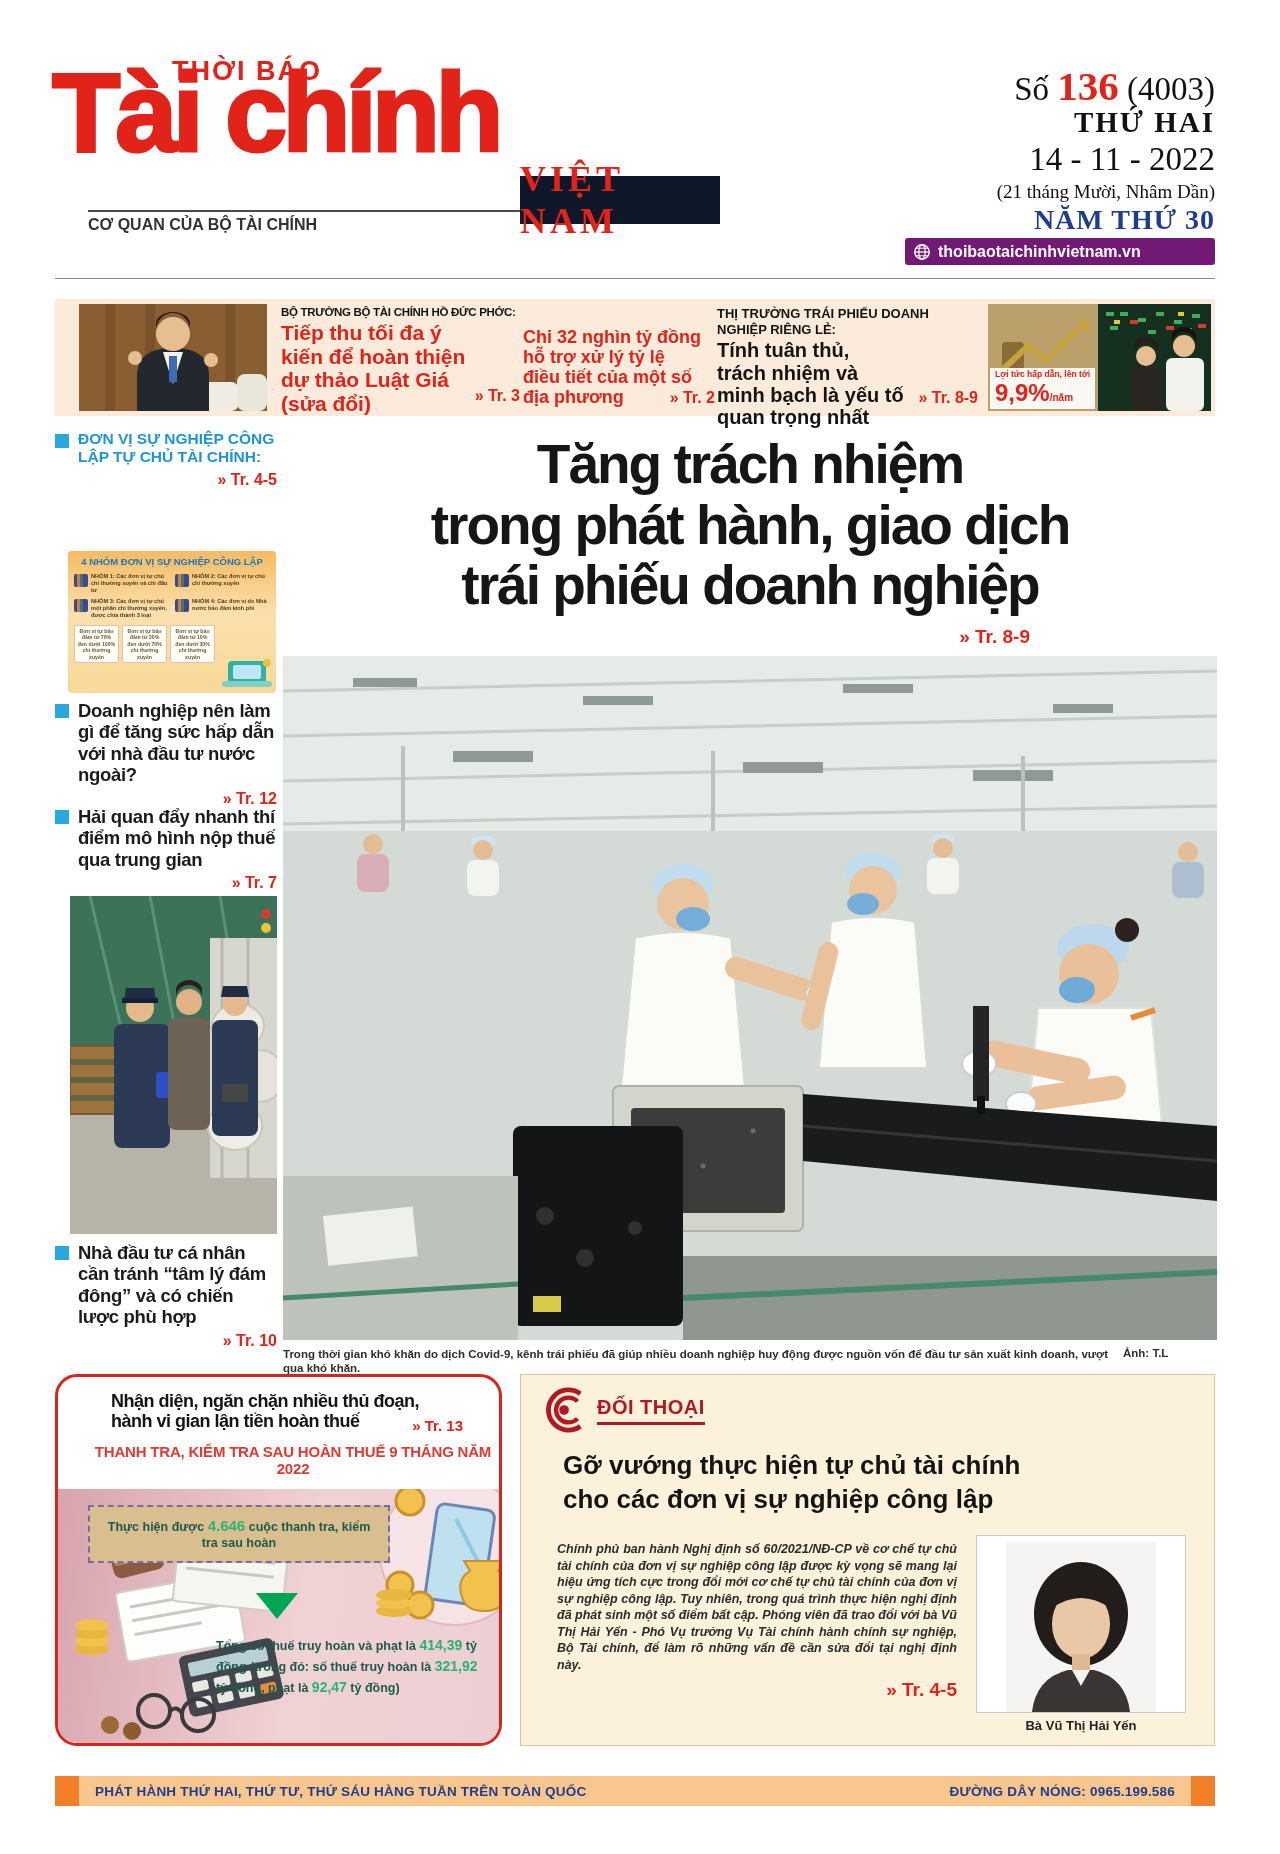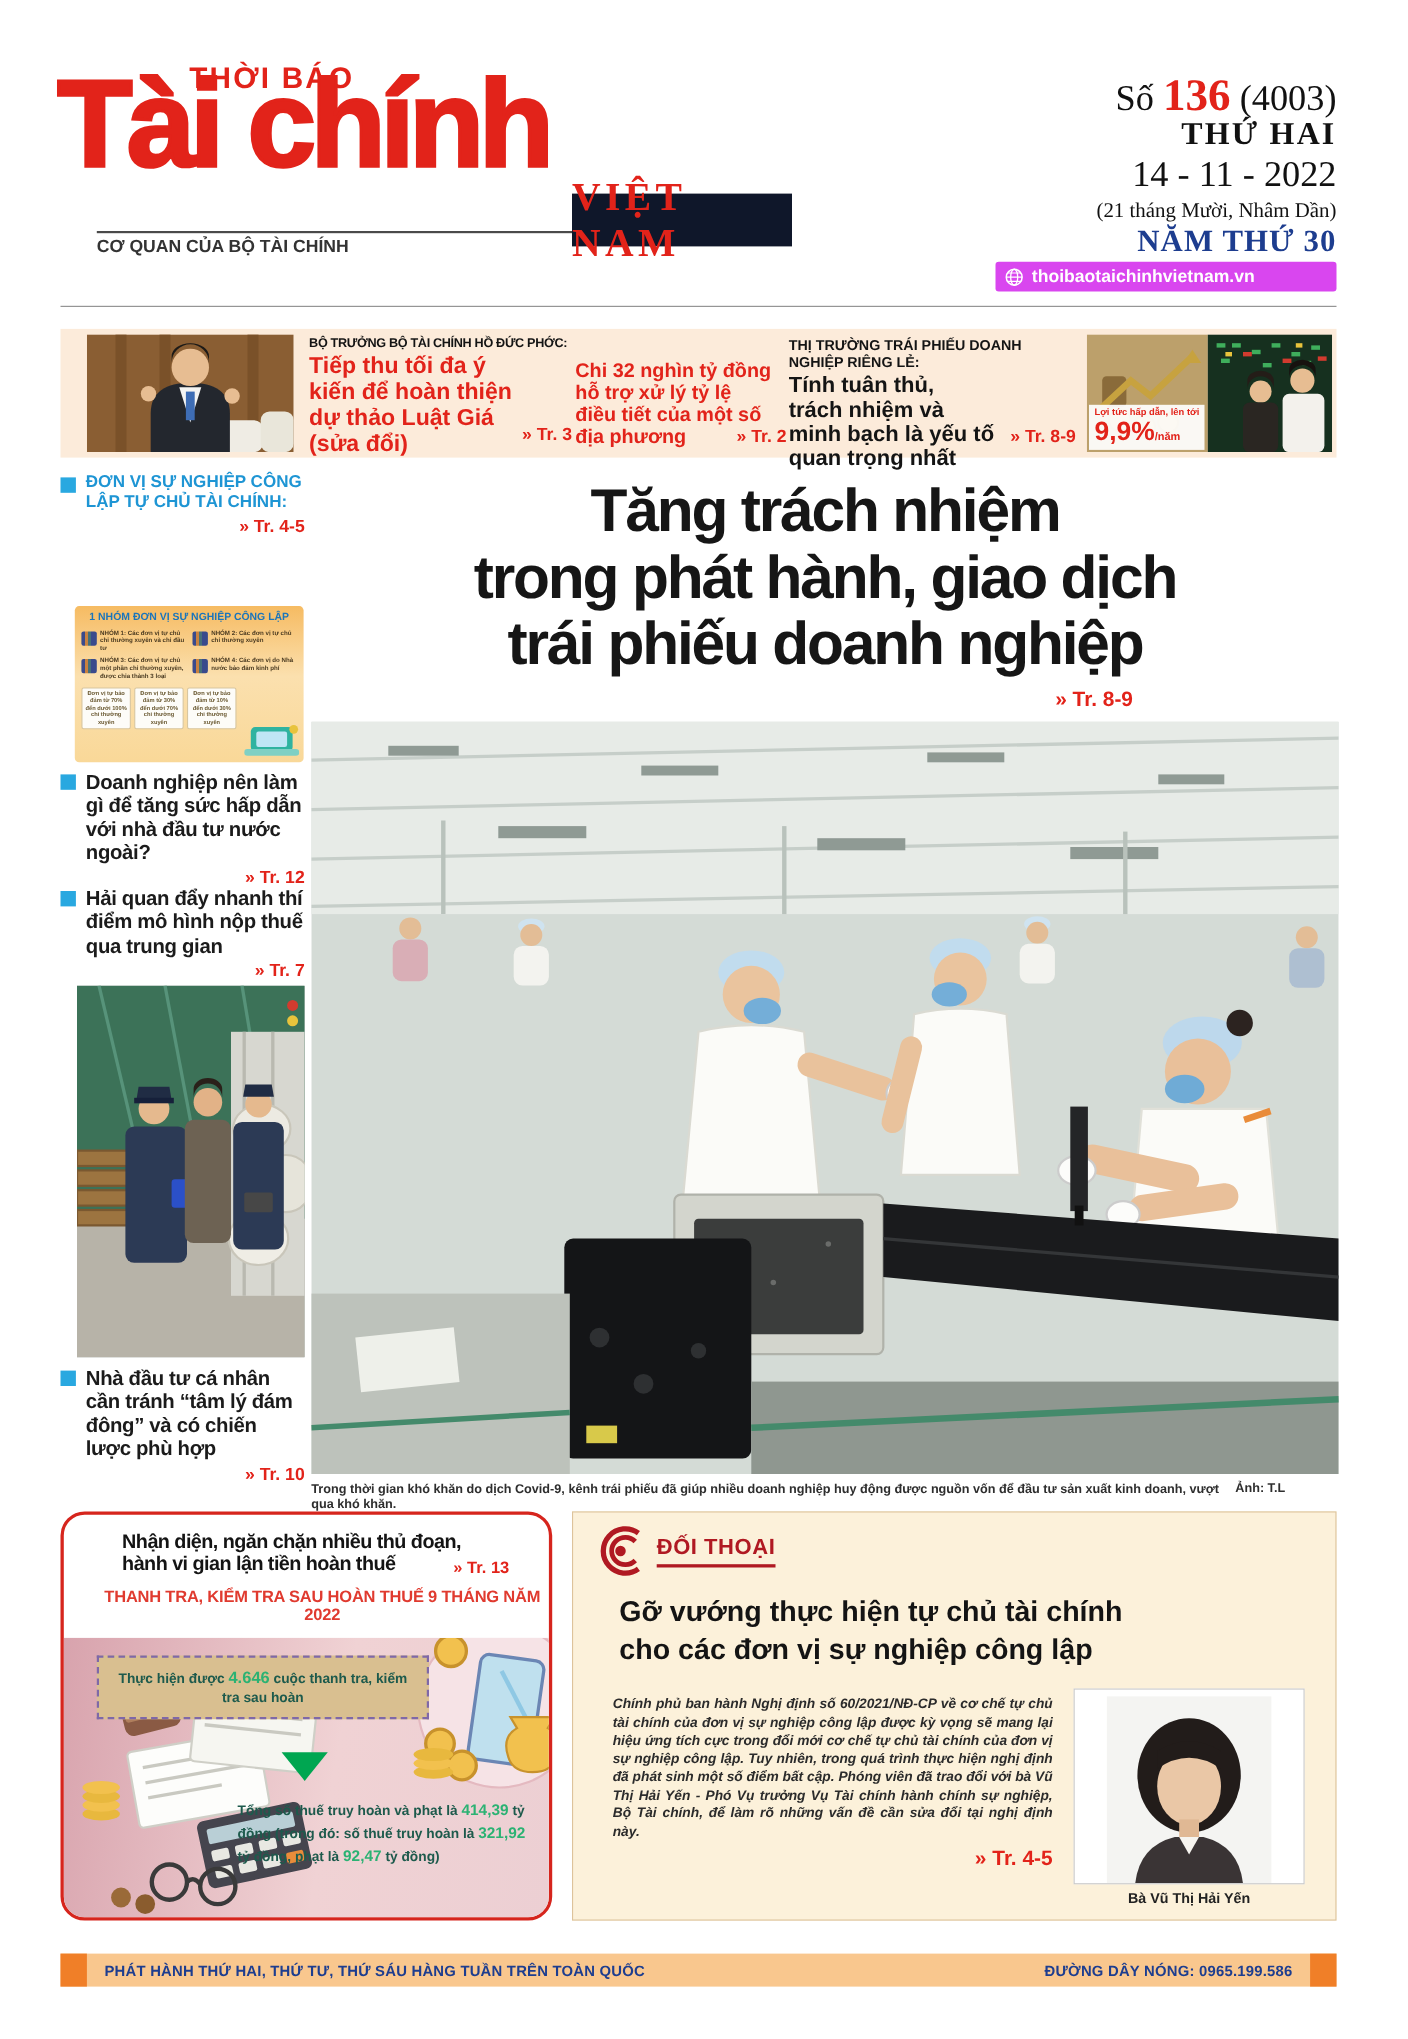--- a/index.html
+++ b/index.html
@@ -45,21 +45,21 @@
   <div class="abs serif" style="right:65px;top:62px;font-size:33px;color:#111;white-space:nowrap;">
     <span>Số</span>
     <span class="red" style="font-size:41px;font-weight:700;">136</span>
     <span>(4003)</span>
   </div>
   <div class="abs serif" style="right:65px;top:106px;font-size:29px;font-weight:800;letter-spacing:2px;color:#111;">THỨ HAI</div>
   <div class="abs serif" style="right:65px;top:141px;font-size:33px;color:#111;">14 - 11 - 2022</div>
   <div class="abs serif" style="right:65px;top:181px;font-size:19px;color:#111;white-space:nowrap;">(21 tháng Mười, Nhâm Dần)</div>
   <div class="abs serif navy" style="right:65px;top:204px;font-size:28px;font-weight:800;letter-spacing:1px;">NĂM THỨ 30</div>
 
-  <div class="abs" style="left:905px;top:238px;width:310px;height:27px;background:#d946ef;border-radius:3px;display:flex;align-items:center;gap:7px;padding-left:8px;box-sizing:border-box;">
+  <div class="abs" style="left:905px;top:238px;width:310px;height:27px;background:#701a75;border-radius:3px;display:flex;align-items:center;gap:7px;padding-left:8px;box-sizing:border-box;">
     <svg width="18" height="18" viewBox="0 0 18 18">
       <circle cx="9" cy="9" r="7.2" fill="none" stroke="#fff" stroke-width="1.4"></circle>
       <ellipse cx="9" cy="9" rx="3.2" ry="7.2" fill="none" stroke="#fff" stroke-width="1.2"></ellipse>
       <line x1="1.8" y1="9" x2="16.2" y2="9" stroke="#fff" stroke-width="1.2"></line>
       <line x1="2.8" y1="5.2" x2="15.2" y2="5.2" stroke="#fff" stroke-width="1"></line>
       <line x1="2.8" y1="12.8" x2="15.2" y2="12.8" stroke="#fff" stroke-width="1"></line>
     </svg>
     <span style="color:#fff;font-weight:700;font-size:16px;">thoibaotaichinhvietnam.vn</span>
   </div>
 
@@ -163,21 +163,21 @@
 
   <div class="side-item" style="top:430px;">
     <span class="bullet"></span>
     <div class="side-body">
       <div class="side-kicker">ĐƠN VỊ SỰ NGHIỆP CÔNG LẬP TỰ CHỦ TÀI CHÍNH:</div>
       <div class="ref side-ref">» Tr. 4-5</div>
     </div>
   </div>
 
   <div class="abs" style="left:68px;top:551px;width:208px;height:142px;background:linear-gradient(180deg,#f6bb62,#fbe0ae 45%,#f9d898);border-radius:4px;padding:6px;box-sizing:border-box;">
-    <div class="ig-title">1 NHÓM ĐƠN VỊ SỰ NGHIỆP CÔNG LẬP</div>
+    <div class="ig-title">4 NHÓM ĐƠN VỊ SỰ NGHIỆP CÔNG LẬP</div>
     <div style="display:grid;grid-template-columns:1fr 1fr;gap:4px 6px;margin-top:5px;">
       <div class="ig-group">
           <span class="ppl-icon"></span>
           <span class="ig-label">NHÓM 1: Các đơn vị tự chủ chi thường xuyên và chi đầu tư</span>
         </div>
       <div class="ig-group">
           <span class="ppl-icon"></span>
           <span class="ig-label">NHÓM 2: Các đơn vị tự chủ chi thường xuyên</span>
         </div>
       <div class="ig-group">

